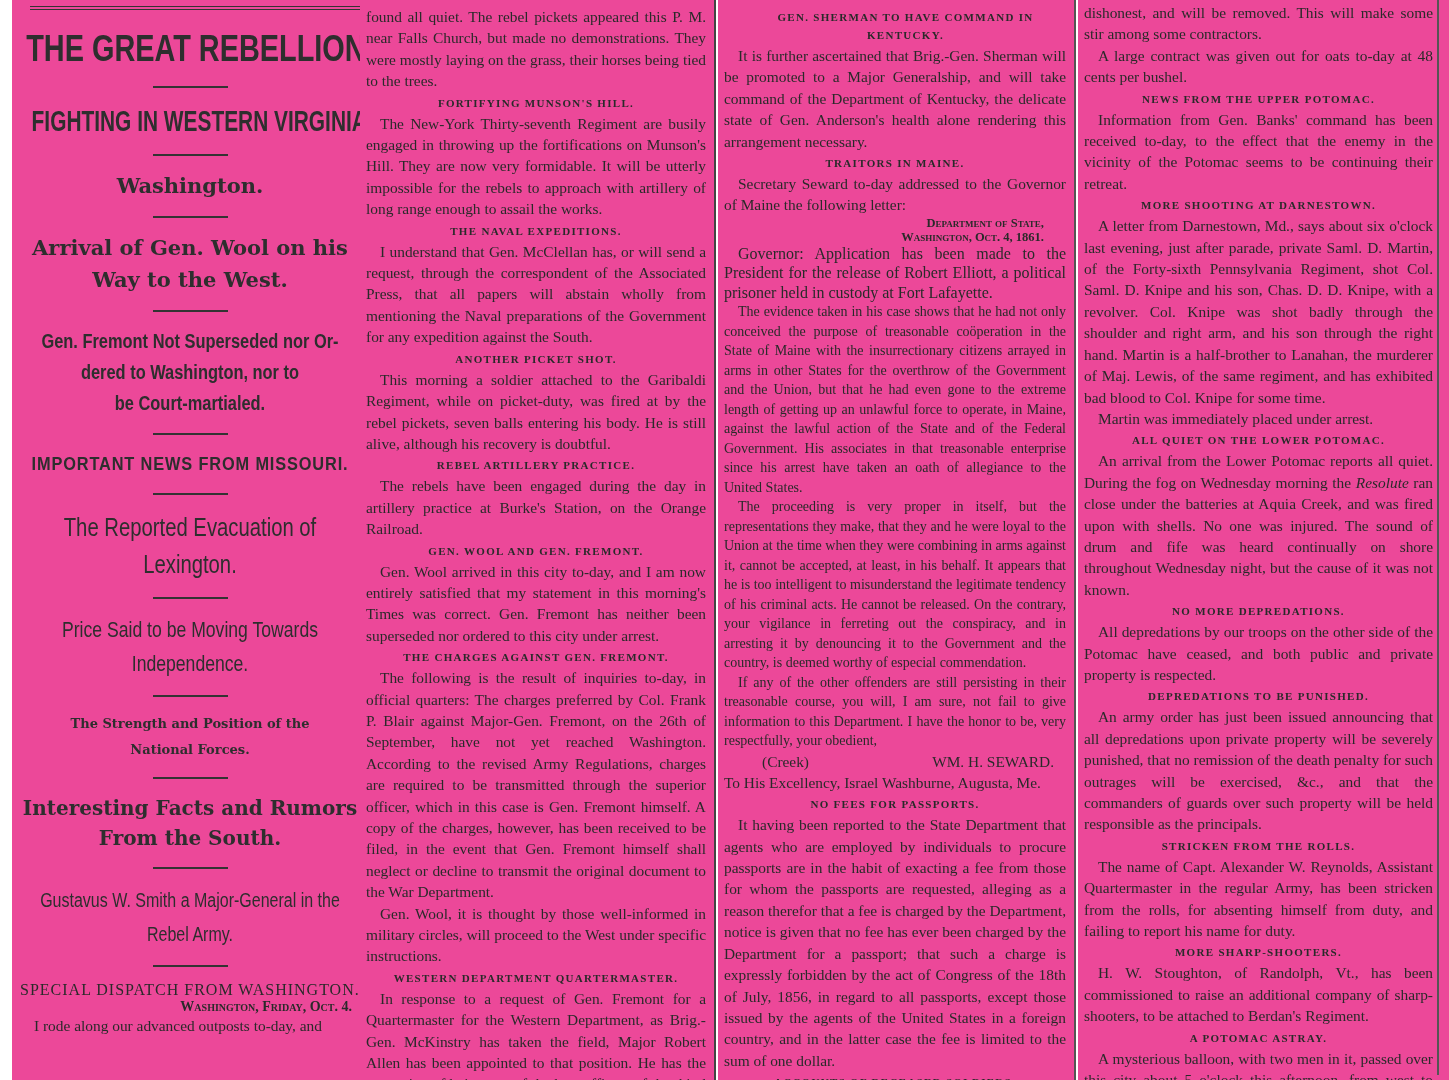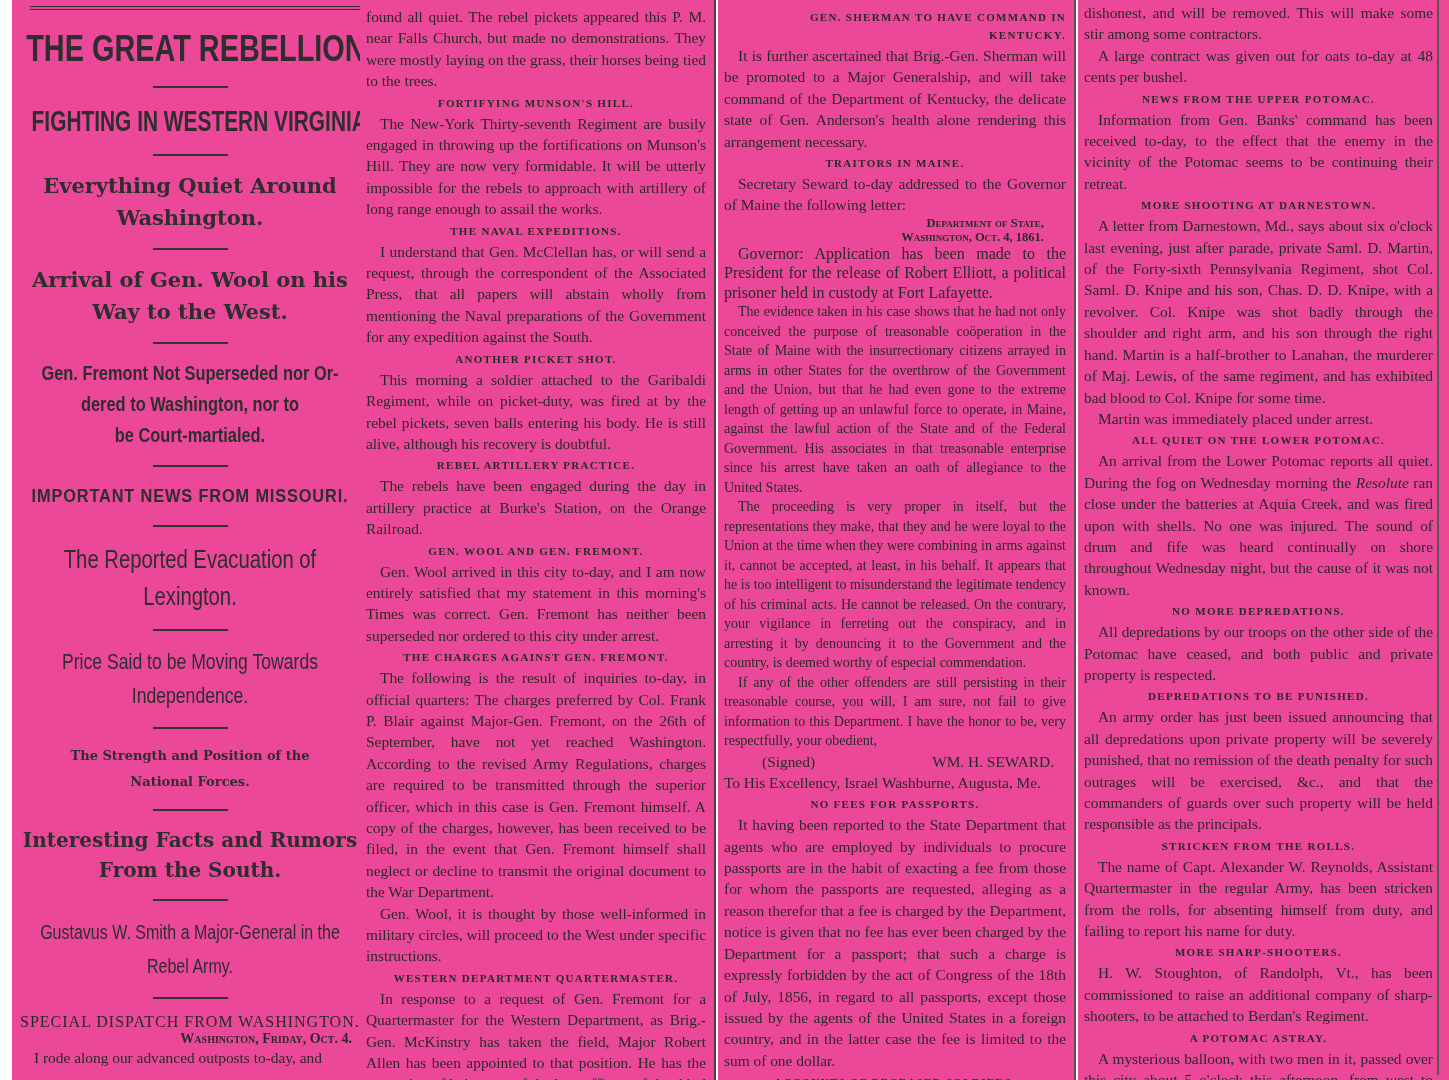--- a/index.html
+++ b/index.html
@@ -45,21 +45,20 @@
 </head>
 <body>
 
 <div class="col" id="col1">
   <div class="topbar"></div>
   <h1 class="hd h-main">THE GREAT REBELLION.</h1>
   <div class="rule"></div>
   <div class="hd h-cond">FIGHTING IN WESTERN VIRGINIA.</div>
   <div class="rule"></div>
   <div class="hd h-slab">
-    <div>Everything Quiet Around</div>
     <div>Washington.</div>
   </div>
   <div class="rule"></div>
   <div class="hd h-slab">
     <div>Arrival of Gen. Wool on his</div>
     <div>Way to the West.</div>
   </div>
   <div class="rule"></div>
   <div class="hd h-cond-sm">
     <div>Gen. Fremont Not Superseded nor Or-</div>
@@ -112,34 +111,34 @@
   <div class="sub">GEN. WOOL AND GEN. FREMONT.</div>
   <p class="body ind">Gen. Wool arrived in this city to-day, and I am now entirely satisfied that my statement in this morning's Times was correct. Gen. Fremont has neither been superseded nor ordered to this city under arrest.</p>
   <div class="sub">THE CHARGES AGAINST GEN. FREMONT.</div>
   <p class="body ind">The following is the result of inquiries to-day, in official quarters: The charges preferred by Col. Frank P. Blair against Major-Gen. Fremont, on the 26th of September, have not yet reached Washington. According to the revised Army Regulations, charges are required to be transmitted through the superior officer, which in this case is Gen. Fremont himself. A copy of the charges, however, has been received to be filed, in the event that Gen. Fremont himself shall neglect or decline to transmit the original document to the War Department.</p>
   <p class="body ind">Gen. Wool, it is thought by those well-informed in military circles, will proceed to the West under specific instructions.</p>
   <div class="sub">WESTERN DEPARTMENT QUARTERMASTER.</div>
   <p class="body ind">In response to a request of Gen. Fremont for a Quartermaster for the Western Department, as Brig.-Gen. McKinstry has taken the field, Major Robert Allen has been appointed to that position. He has the reputation of being one of the best officers of that kind in the employment of the Government.</p>
 </div>
 
 <div class="col" id="col3">
-  <div class="sub" style="text-align:right;margin-left:21px;">GEN. SHERMAN TO HAVE COMMAND IN KENTUCKY.</div>
+  <div class="sub" style="text-align:center;margin-left:21px;">GEN. SHERMAN TO HAVE COMMAND IN KENTUCKY.</div>
   <p class="body ind">It is further ascertained that Brig.-Gen. Sherman will be promoted to a Major Generalship, and will take command of the Department of Kentucky, the delicate state of Gen. Anderson's health alone rendering this arrangement necessary.</p>
   <div class="sub">TRAITORS IN MAINE.</div>
   <p class="body ind">Secretary Seward to-day addressed to the Governor of Maine the following letter:</p>
   <div class="letterhead">
     <div>Department of State,</div>
     <div>Washington, Oct. 4, 1861.</div>
   </div>
   <p class="body ind" style="font-size:16px;line-height:19.5px;">Governor: Application has been made to the President for the release of Robert Elliott, a political prisoner held in custody at Fort Lafayette.</p>
   <p class="body ind" style="font-size:14px;line-height:19.5px;">The evidence taken in his case shows that he had not only conceived the purpose of treasonable coöperation in the State of Maine with the insurrectionary citizens arrayed in arms in other States for the overthrow of the Government and the Union, but that he had even gone to the extreme length of getting up an unlawful force to operate, in Maine, against the lawful action of the State and of the Federal Government. His associates in that treasonable enterprise since his arrest have taken an oath of allegiance to the United States.</p>
   <p class="body ind" style="font-size:14px;line-height:19.5px;">The proceeding is very proper in itself, but the representations they make, that they and he were loyal to the Union at the time when they were combining in arms against it, cannot be accepted, at least, in his behalf. It appears that he is too intelligent to misunderstand the legitimate tendency of his criminal acts. He cannot be released. On the contrary, your vigilance in ferreting out the conspiracy, and in arresting it by denouncing it to the Government and the country, is deemed worthy of especial commendation.</p>
   <p class="body ind" style="font-size:14px;line-height:19.5px;">If any of the other offenders are still persisting in their treasonable course, you will, I am sure, not fail to give information to this Department. I have the honor to be, very respectfully, your obedient,</p>
   <div class="signed">
-    <span>(Signed)</span>
+    <span>(Creek)</span>
     <span>WM. H. SEWARD.</span>
   </div>
   <p class="body">To His Excellency, Israel Washburne, Augusta, Me.</p>
   <div class="sub">NO FEES FOR PASSPORTS.</div>
   <p class="body ind">It having been reported to the State Department that agents who are employed by individuals to procure passports are in the habit of exacting a fee from those for whom the passports are requested, alleging as a reason therefor that a fee is charged by the Department, notice is given that no fee has ever been charged by the Department for a passport; that such a charge is expressly forbidden by the act of Congress of the 18th of July, 1856, in regard to all passports, except those issued by the agents of the United States in a foreign country, and in the latter case the fee is limited to the sum of one dollar.</p>
   <div class="sub">ACCOUNTS OF DECEASED SOLDIERS.</div>
   <p class="body ind">The Second Auditor of the Treasury has been instructed, in settling the accounts of deceased soldiers, to credit them with the one hundred dollars' bounty granted by Congress.</p>
 
 </div>
 

